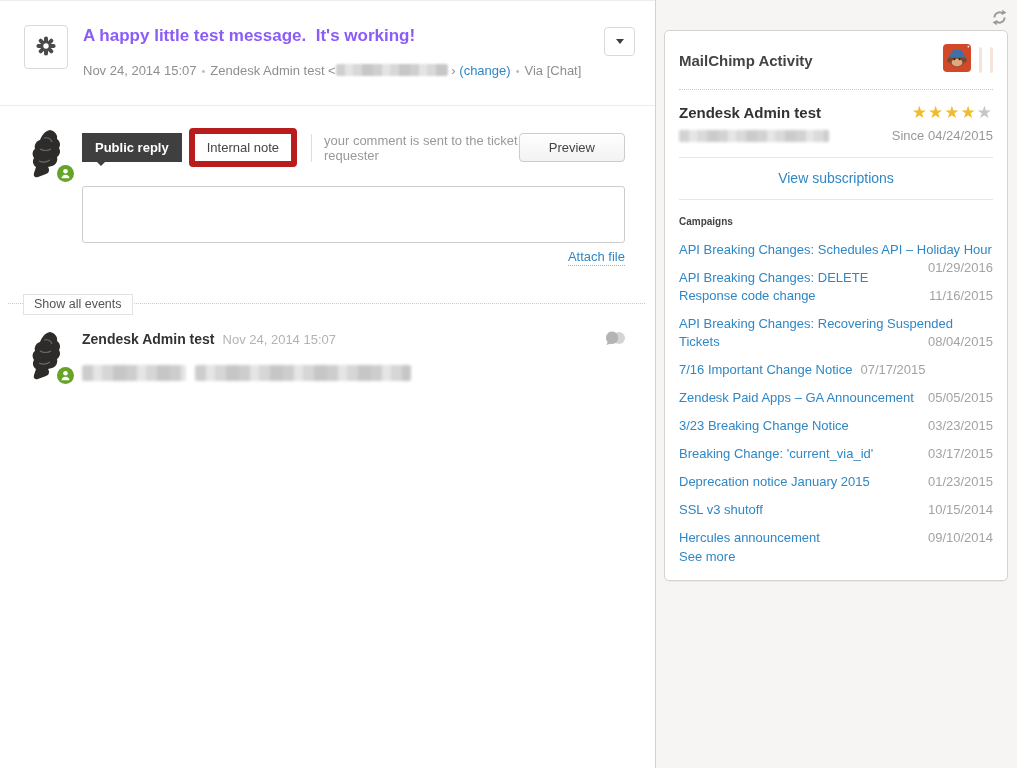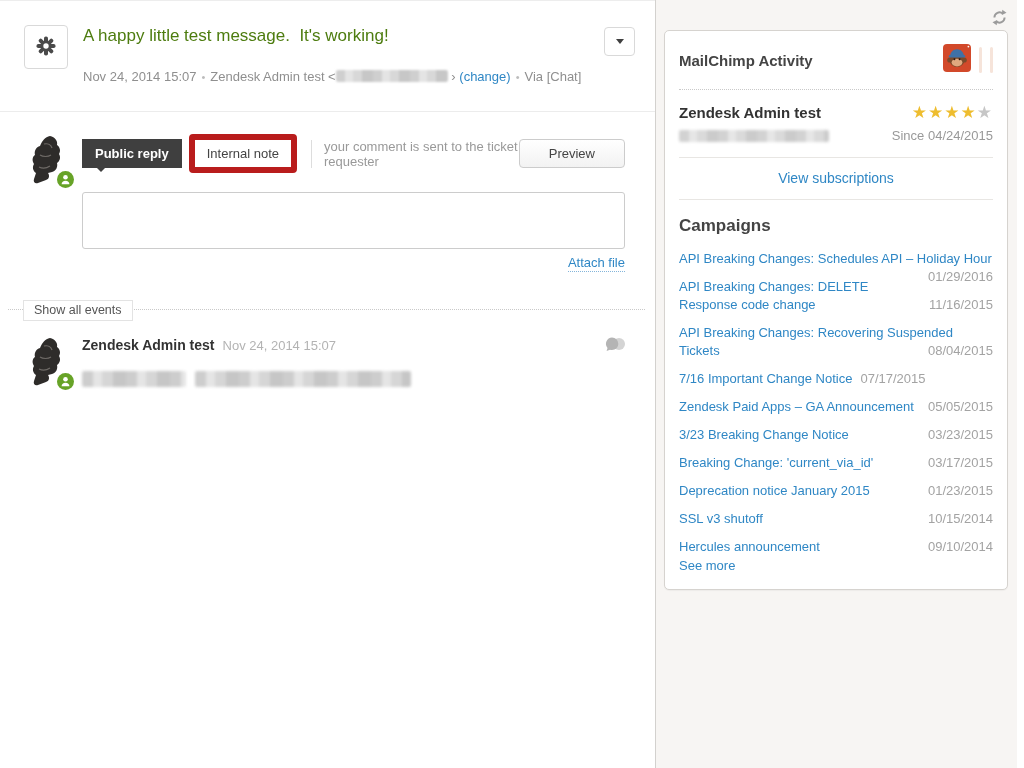--- a/index.html
+++ b/index.html
@@ -11,21 +11,21 @@
   }
   .app { display:flex; width:1024px; height:768px; }
 
   
   .main { width:655px; border-top:1px solid #ededed; background:#fff; }
 
   .t-header { display:flex; padding:24px 20px 25px 24px; border-bottom:1px solid #ececec; }
   .gear-btn { width:44px; height:44px; flex:none; border:1px solid #d9d9d9; border-radius:4px;
               background:#fff; display:flex; align-items:center; justify-content:center; cursor:pointer; }
   .h-text { flex:1; min-width:0; margin-left:15px; padding-right:14px; }
-  .t-title { font-size:17px; font-weight:normal; color:#4d7c0f; margin:1px 0 22px; }
+  .t-title { font-size:17px; font-weight:bold; color:#8b5cf6; margin:1px 0 16px; }
   .t-meta { font-size:13px; color:#8f8f8f; line-height:17px; max-width:505px; }
   .sep-dot { color:#bcbcbc; font-size:11px; padding:0 5px; }
   .link { color:#2f87c5; text-decoration:none; cursor:pointer; }
   .blur-sm { display:inline-block; vertical-align:-1px; width:112px; height:12px; border-radius:2px;
     background:repeating-linear-gradient(90deg,#cfcfcf 0 9px,#e4e4e4 9px 17px,#d8d8d8 17px 26px,#c7c7c7 26px 37px);
     filter:blur(1.3px); }
   .caret-btn { width:31px; height:29px; flex:none; margin-top:2px; border:1px solid #d9d9d9; border-radius:4px;
                background:#fff; display:flex; align-items:center; justify-content:center; cursor:pointer; }
   .caret { width:0; height:0; border-left:4px solid transparent; border-right:4px solid transparent; border-top:5px solid #3f3f3f; }
 
@@ -78,21 +78,21 @@
   .m-name { font-size:15px; font-weight:bold; color:#333; flex:1; }
   .stars { font-size:17px; letter-spacing:1px; line-height:1; }
   .star.gold { color:#eebd2f; } .star.dim { color:#c6c6c6; }
   .member2 { display:flex; align-items:center; margin-top:7px; }
   .blur-email { width:150px; height:12px; border-radius:2px; flex:none;
     background:repeating-linear-gradient(90deg,#d2d2d2 0 10px,#e6e6e6 10px 18px,#dadada 18px 28px,#cbcbcb 28px 39px);
     filter:blur(1.4px); }
   .since { flex:1; text-align:right; color:#999; font-size:13px; }
   .solid-hr { border:none; border-top:1px solid #e8e6e3; margin:14px 0 0; }
   .view-subs { display:block; text-align:center; font-size:14px; padding:12px 0 13px; }
-  .camp-head { font-size:17px; font-weight:bold; color:#444; margin:16px 0 14px; }
+  .camp-head { font-size:10px; font-weight:bold; color:#444; margin:16px 0 14px; }
   .campaign { position:relative; margin-bottom:10px; font-size:13px; line-height:18px; }
   .c-date { position:absolute; right:0; top:0; color:#a3a3a3; }
   .campaign.below .c-date { top:18px; }
   .campaign.wrap .c-link { display:inline-block; max-width:250px; }
   .campaign.wrap .c-date { top:auto; bottom:0; }
   .campaign.inline .c-date { position:static; margin-left:8px; }
   .campaign.last { margin-bottom:0; }
   .see-more { font-size:13px; line-height:18px; display:inline-block; }
 </style>
 </head>

